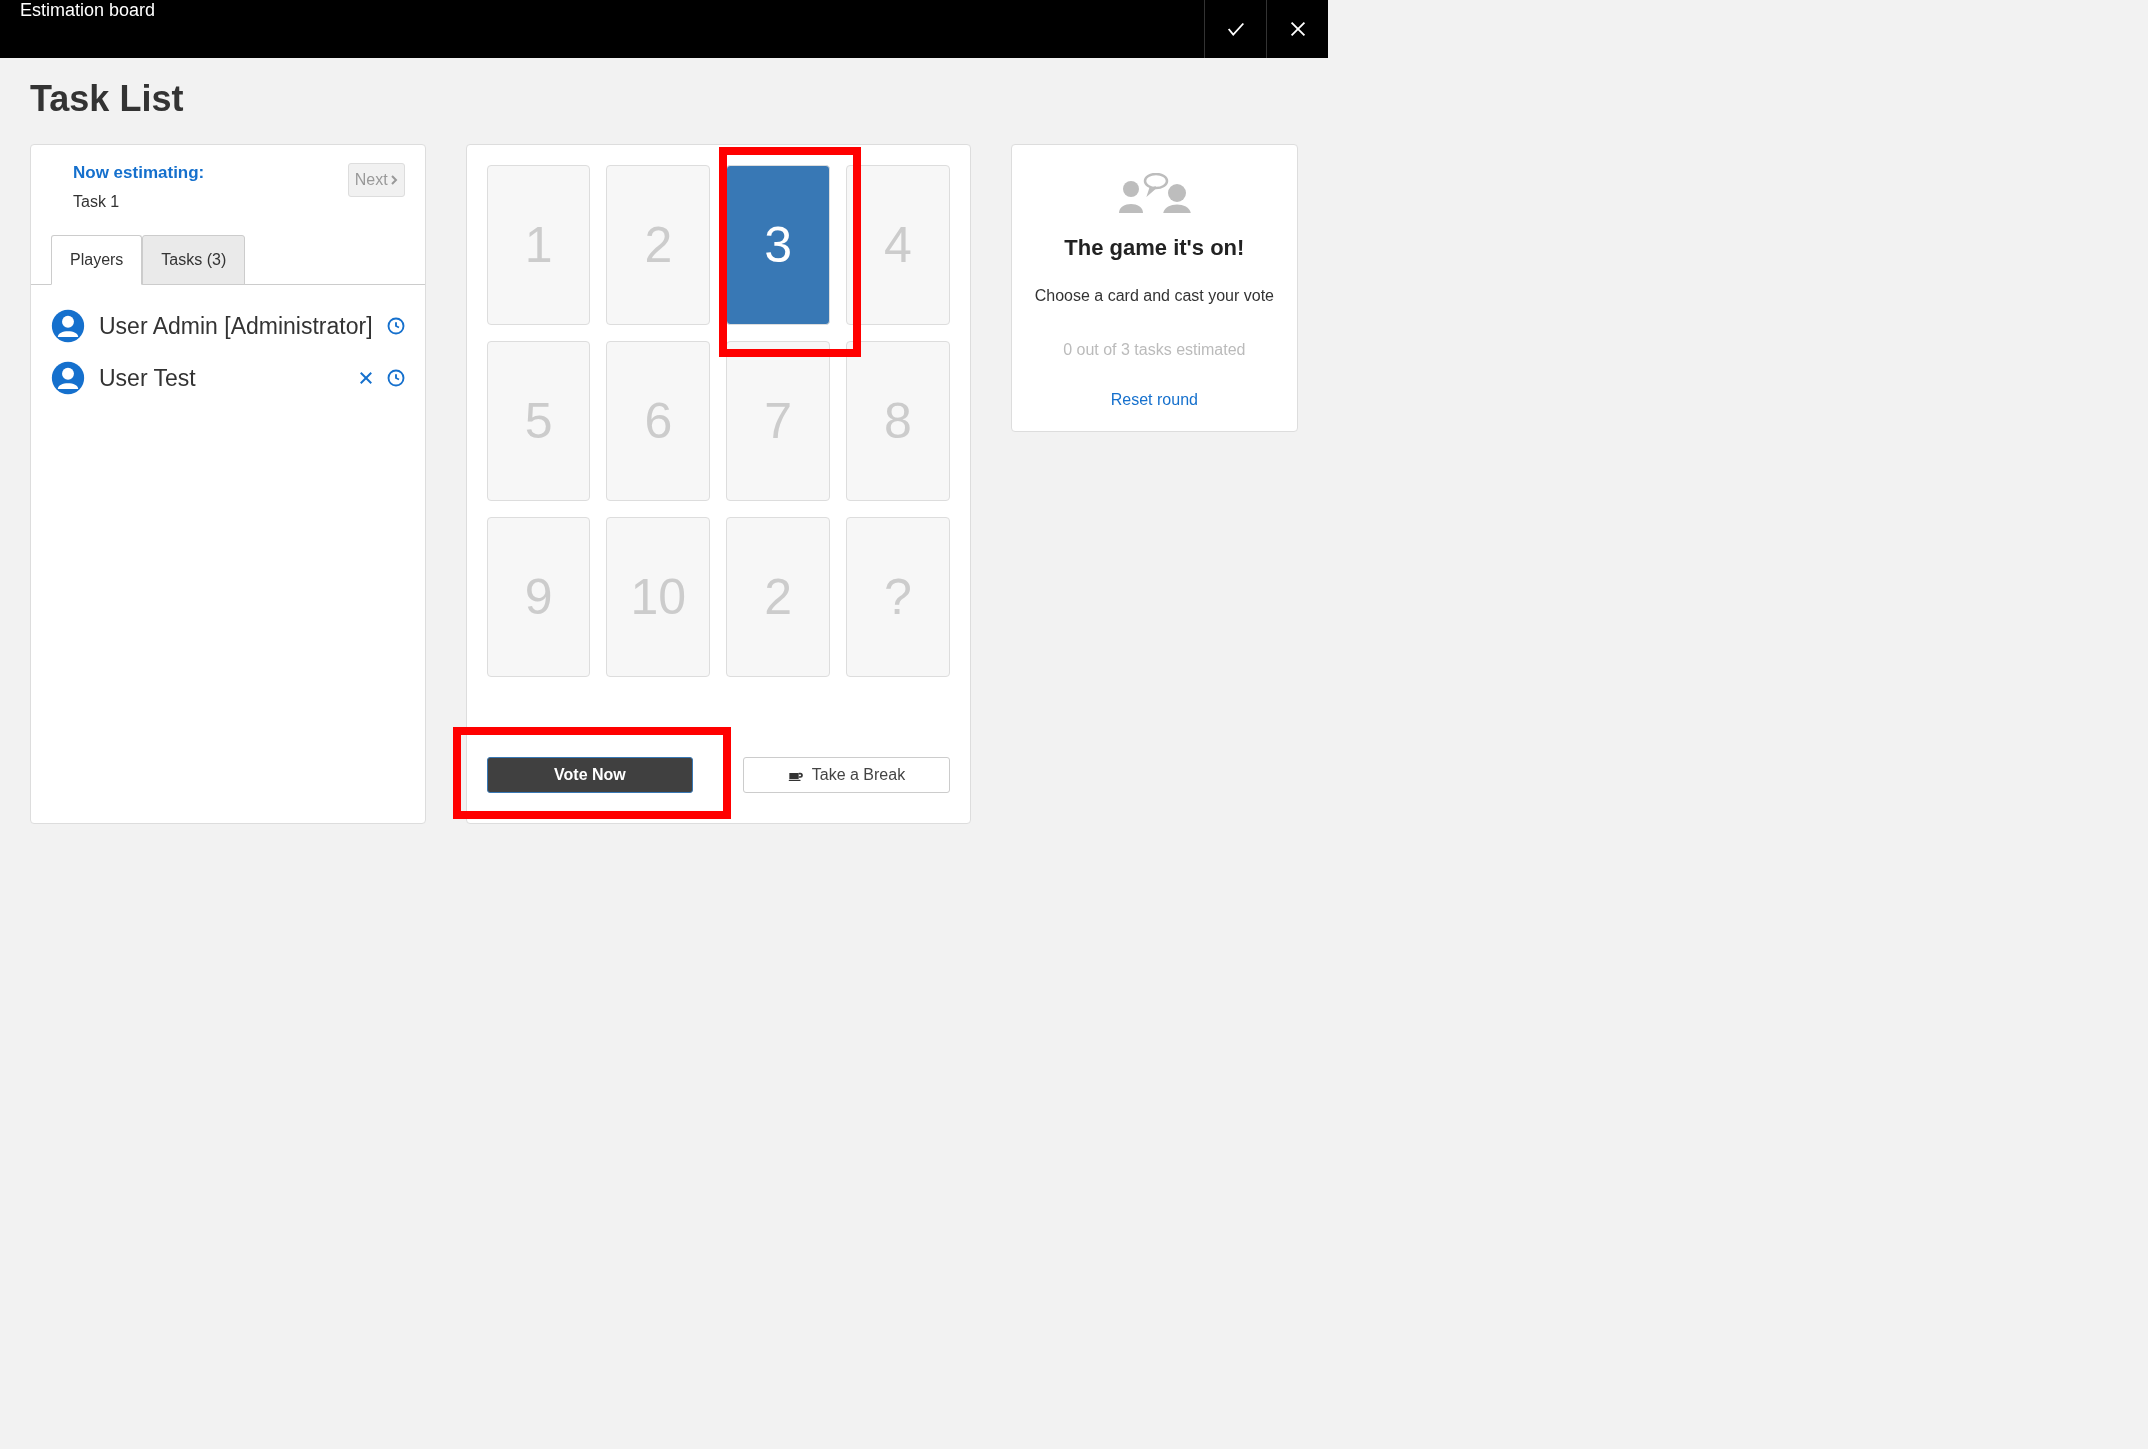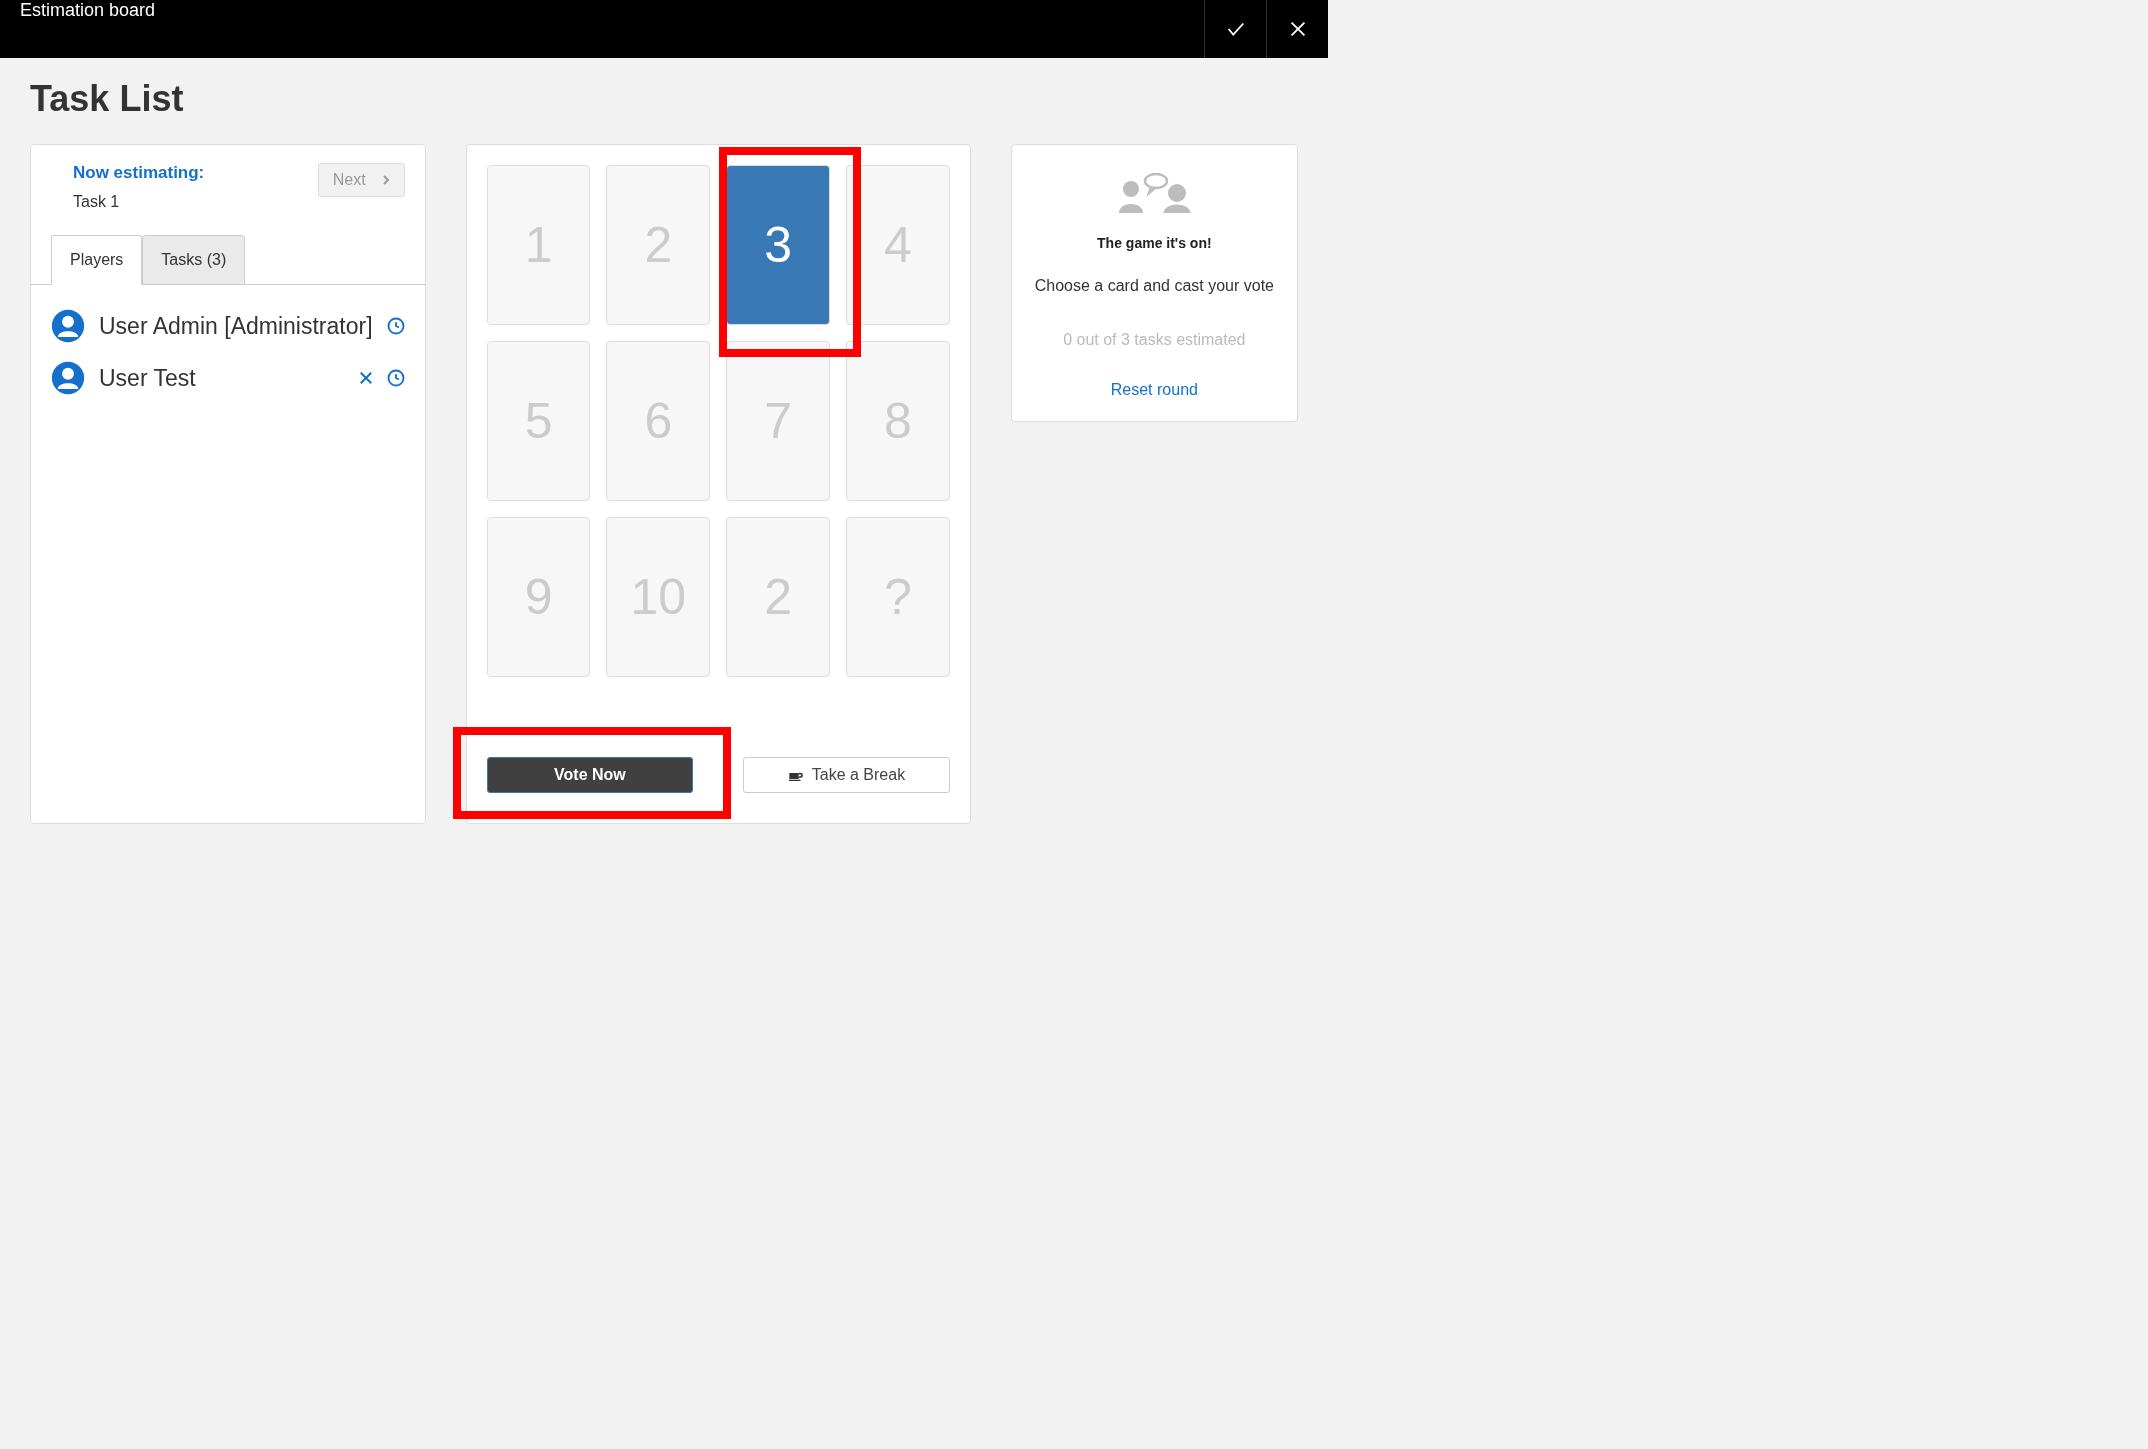--- a/index.html
+++ b/index.html
@@ -98,27 +98,27 @@
       margin-bottom: 10px;
     }
     .now-estimating-task {
       color: #333;
       font-size: 16px;
     }
     .next-btn {
       background: #f1f1f1;
       border: 1px solid #ddd;
       border-radius: 3px;
-      padding: 7px 14px;
+      padding: 7px 6px;
       color: #999;
       font-size: 16px;
       cursor: pointer;
       display: flex;
       align-items: center;
-      gap: 16px;
+      gap: 2px;
     }
     .tabs {
       margin-top: 20px;
       padding: 0 20px;
       display: flex;
       border-bottom: 1px solid #ccc;
     }
     .tab {
       padding: 15px 18px;
       font-size: 16px;
@@ -246,21 +246,21 @@
       width: 278px;
       height: 92px;
     }
     
     .game-icon {
       margin: 6px auto 22px auto;
       width: 90px;
       height: 40px;
     }
     .game-on {
-      font-size: 14px;
+      font-size: 22px;
       font-weight: 700;
       margin-bottom: 24px;
       color: #222;
     }
     .game-subtitle {
       font-size: 16px;
       color: #333;
       margin-bottom: 34px;
       line-height: 1.4;
     }

